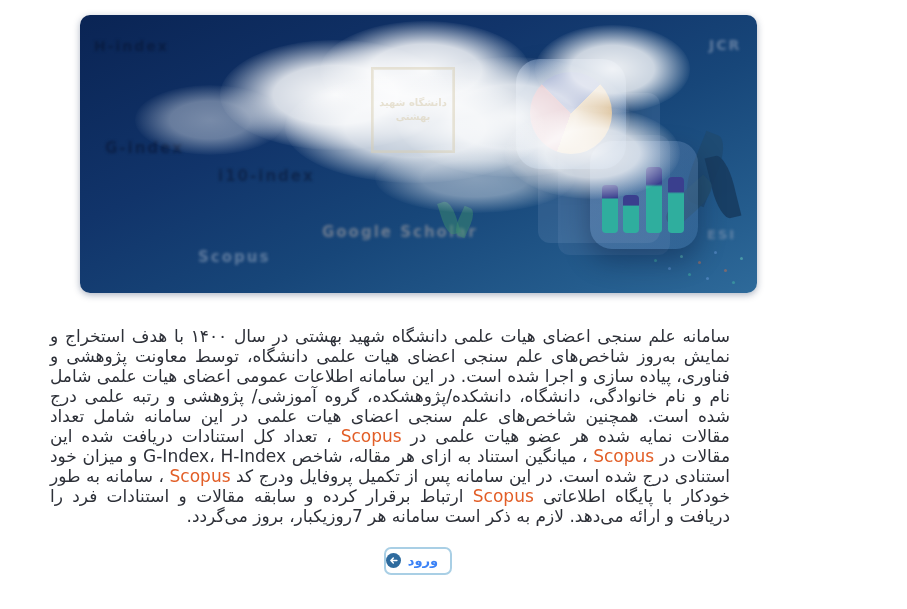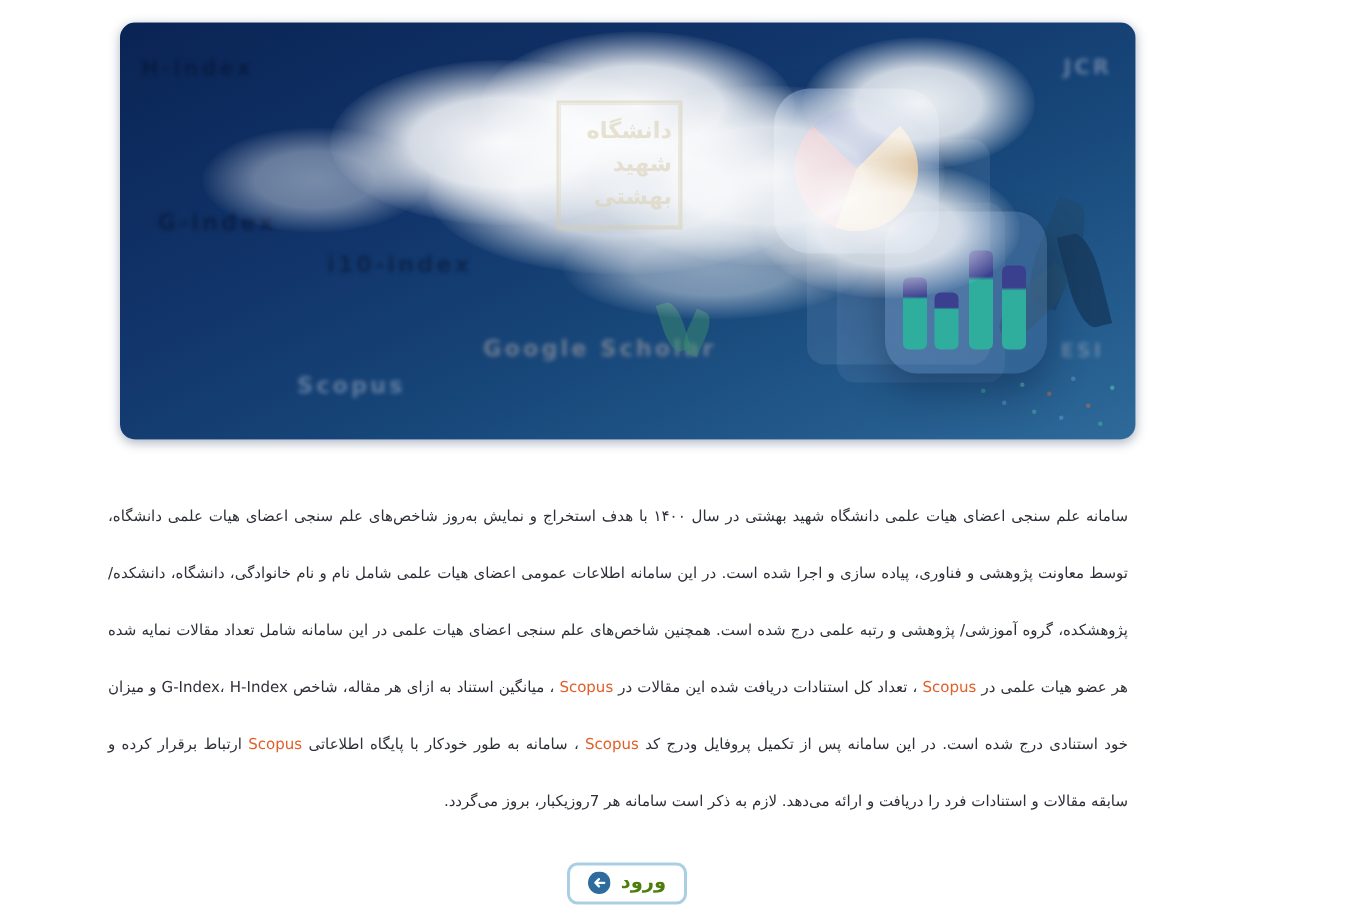--- a/index.html
+++ b/index.html
@@ -36,23 +36,23 @@
   .c4{left:205px;top:58px;width:260px;height:110px;opacity:.9;}
   .c5{left:455px;top:10px;width:155px;height:88px;opacity:.95;}
   .c6{left:425px;top:92px;width:175px;height:92px;opacity:.9;}
   .c7{left:55px; top:70px;width:150px;height:70px;opacity:.45;}
   .c8{left:295px;top:128px;width:200px;height:70px;opacity:.5;}
 
   .watermark{
     position:absolute;left:291px;top:52px;width:84px;height:86px;z-index:4;
     border:2px solid rgba(215,205,178,.5);
     box-shadow:inset 0 0 0 1px rgba(215,205,178,.35);
-    display:flex;align-items:center;justify-content:center;
+    display:flex;align-items:center;justify-content:center;text-align:center;
     direction:rtl;padding:5px;box-sizing:border-box;
-    font-weight:bold;font-size:15px;line-height:1.45;
+    font-weight:bold;font-size:10px;line-height:1.45;
     color:rgba(218,208,182,.6);
   }
   .hero-title{
     position:absolute;left:0;top:96px;width:100%;text-align:center;z-index:5;
     font-size:40px;font-weight:bold;color:#ffffff;direction:rtl;
     text-shadow:0 1px 6px rgba(15,35,85,.45);
   }
   .hero-subtitle{
     position:absolute;left:0;top:147px;width:100%;text-align:center;z-index:5;
     font-size:15px;letter-spacing:9.5px;color:rgba(235,240,248,.82);
@@ -95,32 +95,32 @@
   .dots{
     position:absolute;left:600px;top:240px;width:3px;height:3px;border-radius:50%;
     background:#6fd8c0;opacity:.45;z-index:1;
     box-shadow:18px 6px 0 #d3704a,34px -4px 0 #6fa0e0,8px 18px 0 #49c0a8,
       44px 14px 0 #d3704a,60px 2px 0 #6fd8c0,26px 22px 0 #6fa0e0,
       52px 26px 0 #49c0a8,-12px 12px 0 #6fa0e0,-26px 4px 0 #49c0a8;
   }
 
   
   .intro{
-    margin:33px 0 0 72px;width:680px;direction:rtl;text-align:justify;
-    font-size:10px;line-height:38px;color:#2d3038;
+    margin:33px 0 0 50px;width:680px;direction:rtl;text-align:justify;
+    font-size:17px;line-height:20px;color:#2d3038;
   }
   .intro .hl{color:#e25e27;}
 
   
   .login-row{margin:21px 0 0 78px;width:680px;display:flex;justify-content:center;}
   .login-btn{
     display:flex;direction:rtl;align-items:center;gap:7px;
     background:#ffffff;border:2px solid #a9cfe5;border-radius:7px;
-    padding:4px 12px 5px 12px;cursor:pointer;
-    font-family:"DejaVu Sans", sans-serif;font-weight:bold;font-size:13px;color:#4d7c0f;
+    padding:4px 12px 5px 0;cursor:pointer;
+    font-family:"DejaVu Sans", sans-serif;font-weight:bold;font-size:13px;color:#3b82f6;
   }
   .login-btn svg{display:block;}
 </style>
 </head>
 <body>
 
 <div class="banner">
   <span class="blur-label lbl-h">H-index</span>
   <span class="blur-label lbl-g">G-index</span>
   <span class="blur-label lbl-i10">i10-index</span>

